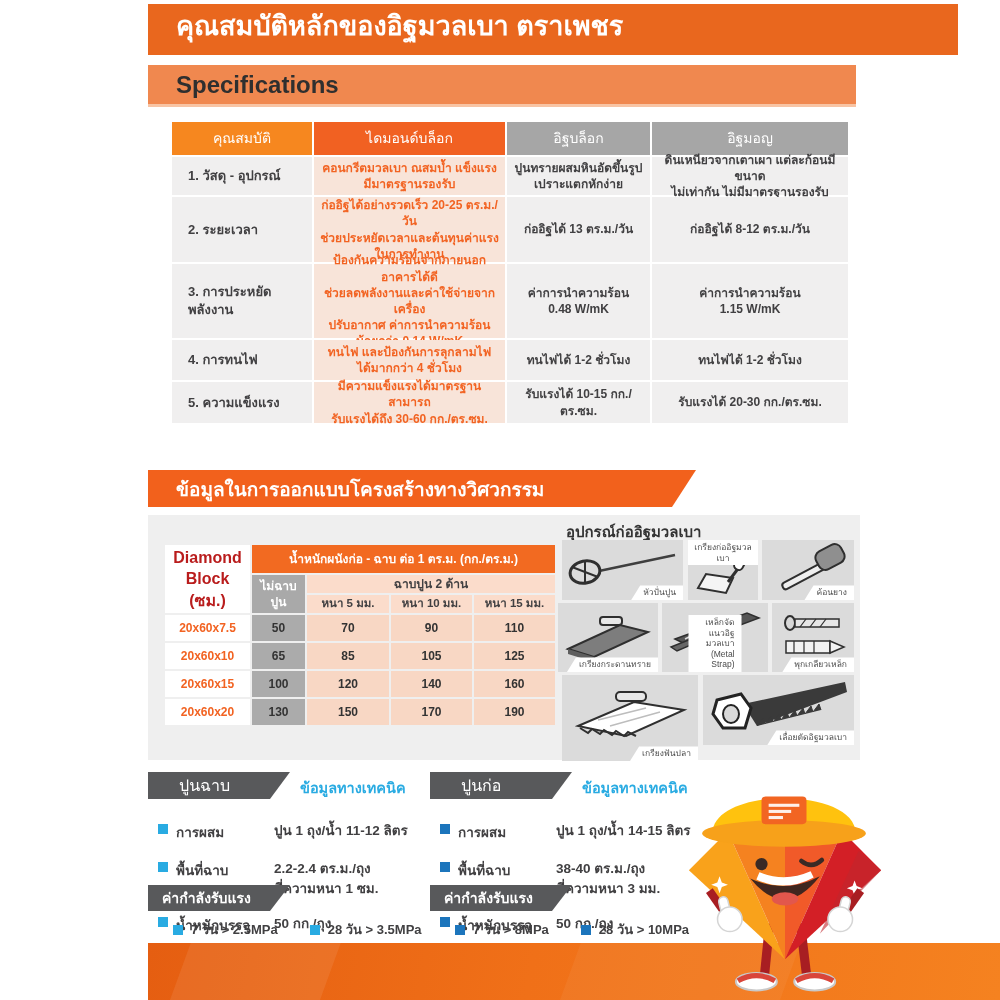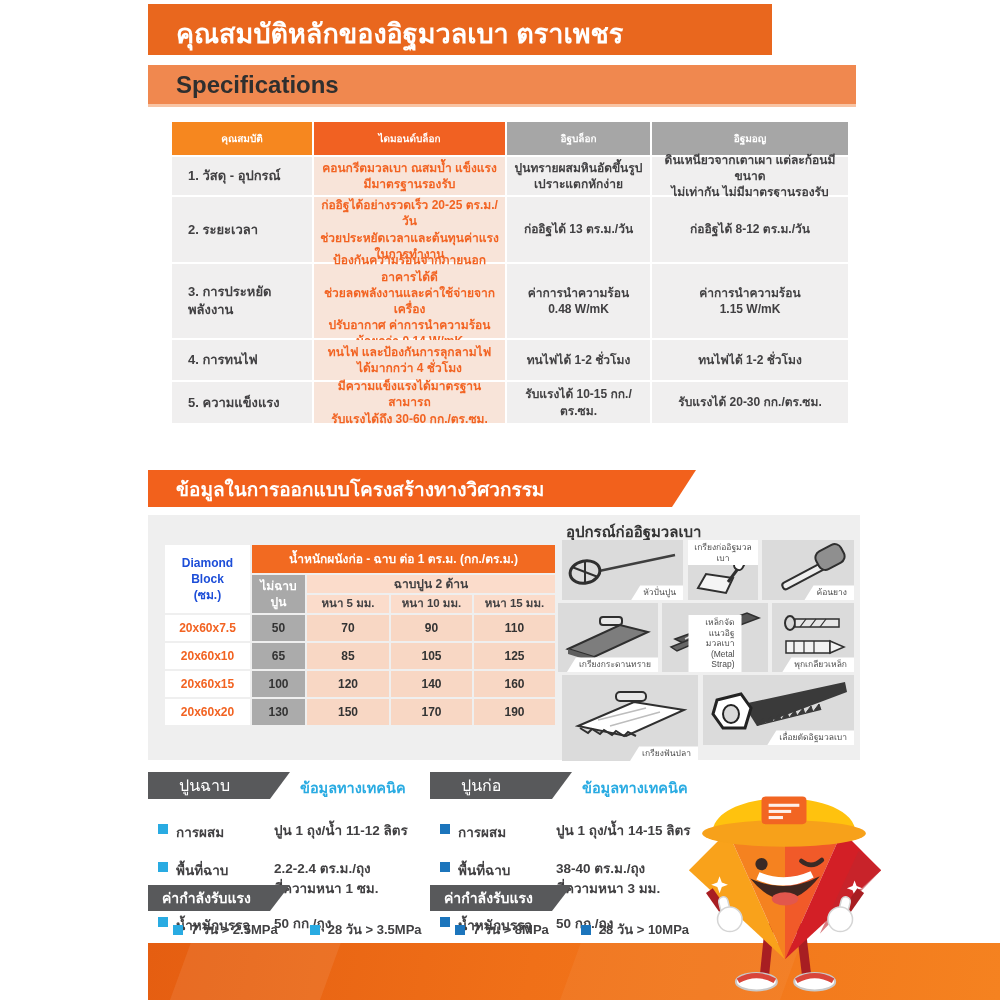--- a/index.html
+++ b/index.html
@@ -1,48 +1,48 @@
 <!DOCTYPE html>
 <html><head>
 <meta charset="utf-8">
 <style>
   * { margin:0; padding:0; box-sizing:border-box; }
   body { background:#fff; font-family:"Liberation Sans", sans-serif; color:#414042; }
   .page { position:relative; width:1000px; height:1000px; background:#fff; overflow:hidden; }
 
   
-  .hdr-band { position:absolute; left:148px; top:4px; width:624px; height:51px; background:#E9671E; display:flex; align-items:flex-end; }
+  .hdr-band { position:absolute; left:148px; top:4px; width:810px; height:51px; background:#E9671E; display:flex; align-items:flex-start; }
   .hdr-band .t { color:#fff; font-weight:bold; font-size:27px; padding-left:28px; }
   .hdr-sub { position:absolute; left:148px; top:65px; width:708px; height:42px; background:#F0884F; display:flex; align-items:center; border-bottom:3px solid #F8C4A4; }
   .hdr-sub .t { color:#2f2f2f; font-weight:bold; font-size:24px; padding-left:28px; }
 
   
   .spec-table { position:absolute; left:172px; top:122px; display:grid;
     grid-template-columns:140px 191px 143px 196px;
     grid-template-rows:33px 38px 65px 74px 40px 41px; gap:2px; }
   .cell { display:flex; align-items:center; justify-content:center; text-align:center;
     font-size:12px; line-height:1.35; white-space:pre-line; padding:2px 6px; }
-  .th { color:#fff; font-weight:bold; font-size:10px; }
+  .th { color:#fff; font-weight:normal; font-size:14px; }
   .th1 { background:#F6871F; } .th2 { background:#F16122; } .thg { background:#A6A6A6; }
   .c-name { background:#F0EFEF; justify-content:flex-start; text-align:left; font-weight:bold; font-size:13px; padding-left:16px; }
   .c-dia  { background:#F8E4D9; color:#F26322; font-weight:bold; }
   .c-std  { background:#F0EFEF; font-weight:bold; }
 
   
   .design-banner { position:absolute; left:148px; top:470px; width:548px; height:37px; background:#F2611C;
     clip-path:polygon(0 0,100% 0,calc(100% - 24px) 100%,0 100%); display:flex; align-items:center; }
   .design-banner .t { color:#fff; font-weight:bold; font-size:19px; padding-left:28px; }
   .panel { position:absolute; left:148px; top:515px; width:712px; height:245px; background:#EFEFEF; }
 
   
   .wt { position:absolute; left:17px; top:30px; display:grid;
     grid-template-columns:85px 53px 82px 81px 81px;
     grid-template-rows:28px 18px 18px 26px 26px 26px 26px; gap:2px; }
   .wt .cell { padding:1px 2px; }
-  .wt-corner { grid-area:1/1/4/2; background:#fff; color:#1d4ed8; font-weight:bold; font-size:12px; }
+  .wt-corner { grid-area:1/1/4/2; background:#fff; color:#b91c1c; font-weight:bold; font-size:16px; }
   .wt-span { grid-area:1/2/2/6; background:#F26A21; color:#fff; font-weight:bold; font-size:12px; }
   .wt-nopl { grid-area:2/2/4/3; background:#A9A9A9; color:#fff; font-weight:bold; font-size:12px; }
   .wt-pl2 { grid-area:2/3/3/6; background:#FBDCCB; font-weight:bold; font-size:12px; }
   .wt-thk { background:#FBDCCB; font-weight:bold; font-size:11.5px; }
   .wt-size { background:#fff; color:#F26322; font-weight:bold; font-size:12px; }
   .wt-gray { background:#ABABAB; font-weight:bold; color:#333; }
   .wt-peach { background:#F8D7C4; font-weight:bold; color:#333; }
 
   
   .tools-title { position:absolute; left:418px; top:5px; font-weight:bold; font-size:15px; color:#333; }

